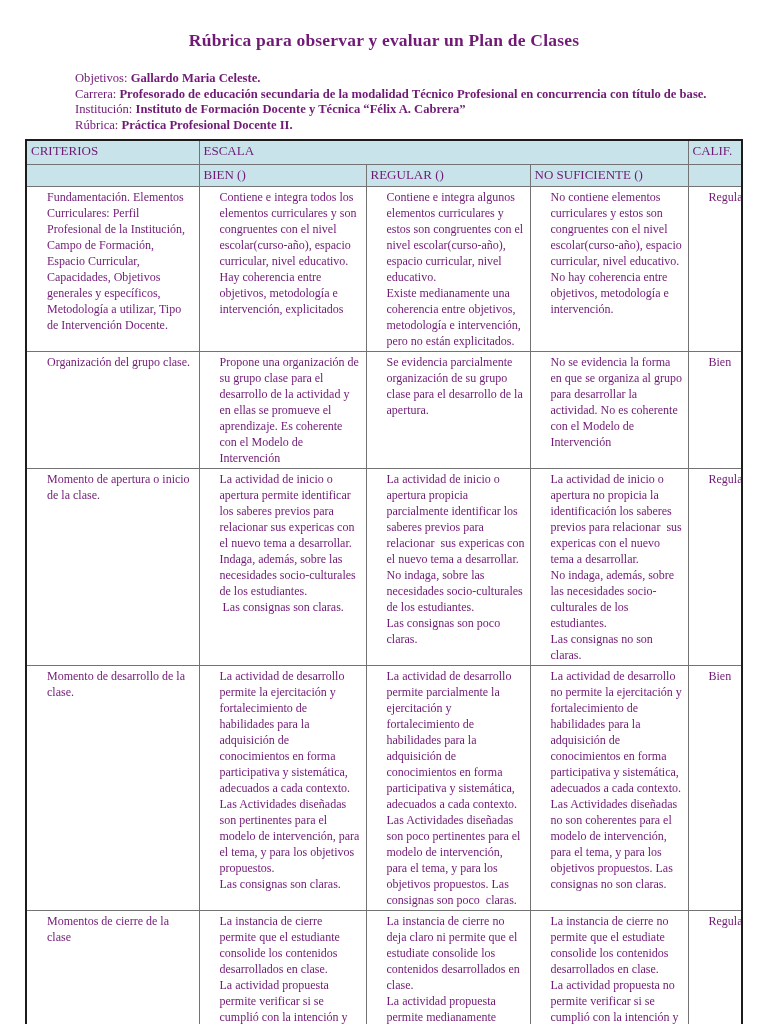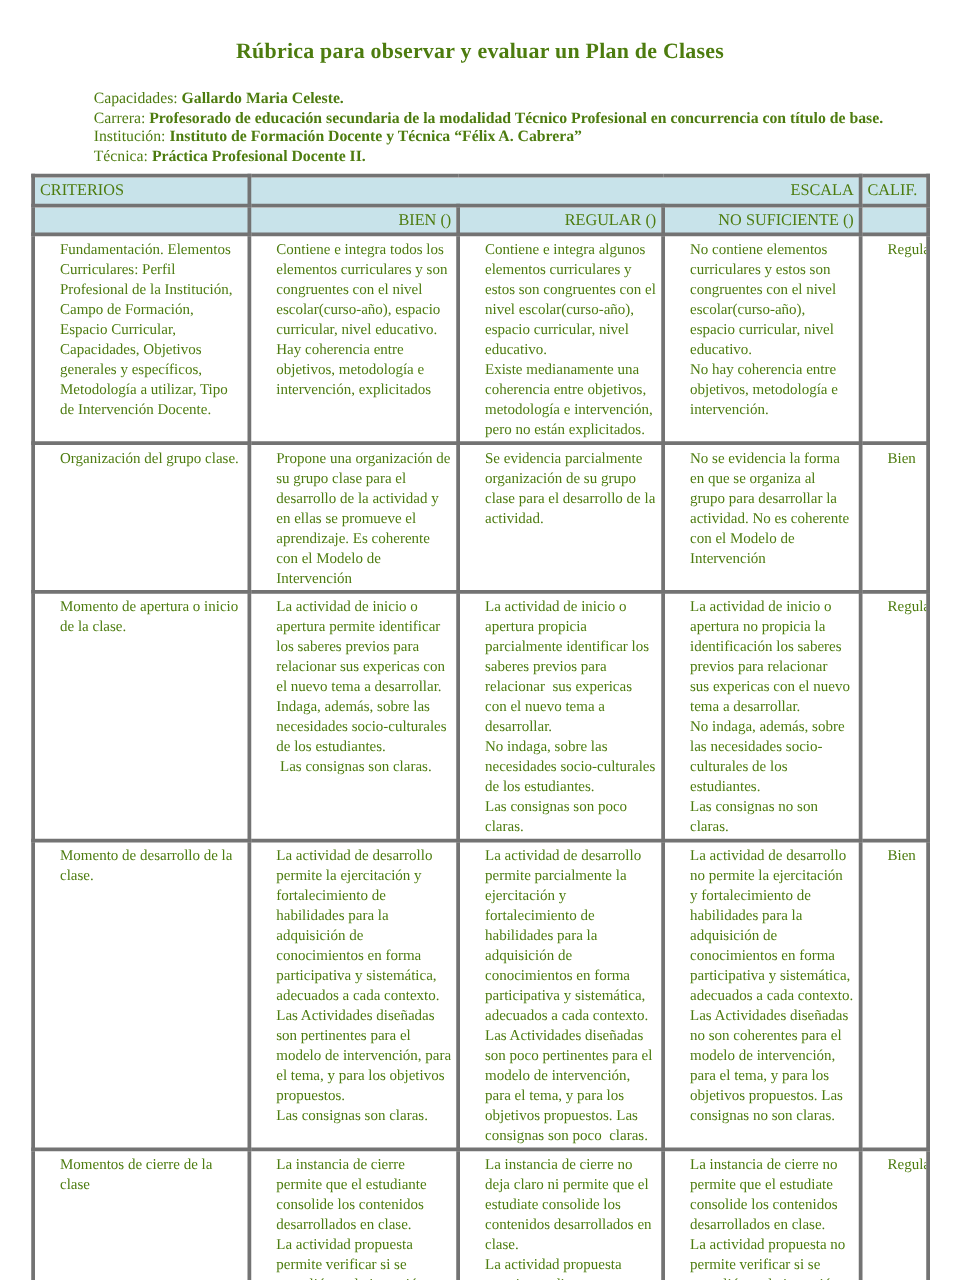--- a/index.html
+++ b/index.html
@@ -7,21 +7,21 @@
     padding: 0;
     background: #ffffff;
   }
   .page {
     width: 768px;
     height: 1024px;
     background: #ffffff;
     box-sizing: border-box;
     padding-top: 30px;
     font-family: "Liberation Serif", "DejaVu Serif", serif;
-    color: #4d7c0f;
+    color: #701a75;
     overflow: hidden;
   }
   .title {
     text-align: center;
     font-size: 17.5px;
     font-weight: bold;
     margin: 0 0 20px 0;
     letter-spacing: 0.2px;
   }
   .info {
@@ -36,33 +36,33 @@
   .info-line .val { font-weight: bold; }
   table.rubric {
     margin-left: 25px;
     width: 716px;
     border-collapse: collapse;
     table-layout: fixed;
     border: 2px solid #1c1c1c;
     font-size: 12px;
   }
   table.rubric th, table.rubric td {
-    border: 3px solid #737373;
+    border: 1px solid #737373;
     vertical-align: top;
     box-sizing: border-box;
     overflow: hidden;
   }
   table.rubric th {
     background: #c8e3ea;
     font-weight: normal;
     font-size: 13px;
     text-align: left;
     padding: 2px 4px;
   }
-  table.rubric th.center { text-align: right; }
+  table.rubric th.center { text-align: left; }
   tr.hr1 { height: 24px; }
   tr.hr2 { height: 22px; padding-left: 24px; }
   table.rubric td {
     padding: 2px 4px 2px 20px;
     line-height: 16px;
     white-space: pre-wrap;
   }
   tr.r0 { height: 129px; }
   tr.r1 { height: 93px; }
   tr.r2 { height: 160px; }
@@ -70,24 +70,24 @@
   tr.r4 { height: 148px; }
 </style>
 </head>
 <body>
 
 <div class="page">
 
   <h1 class="title">Rúbrica para observar y evaluar un Plan de Clases</h1>
 
   <div class="info">
-    <p class="info-line"><span class="lbl">Capacidades: </span><span class="val">Gallardo Maria Celeste.</span></p>
+    <p class="info-line"><span class="lbl">Objetivos: </span><span class="val">Gallardo Maria Celeste.</span></p>
     <p class="info-line"><span class="lbl">Carrera: </span><span class="val">Profesorado de educación secundaria de la modalidad Técnico Profesional en concurrencia con título de base.</span></p>
     <p class="info-line"><span class="lbl">Institución: </span><span class="val">Instituto de Formación Docente y Técnica “Félix A. Cabrera”</span></p>
-    <p class="info-line"><span class="lbl">Técnica: </span><span class="val">Práctica Profesional Docente II.</span></p>
+    <p class="info-line"><span class="lbl">Rúbrica: </span><span class="val">Práctica Profesional Docente II.</span></p>
   </div>
 
   <table class="rubric">
     <colgroup>
       <col style="width:173px">
       <col style="width:167px">
       <col style="width:164px">
       <col style="width:158px">
       <col style="width:54px">
     </colgroup>
@@ -112,21 +112,21 @@
 Hay coherencia entre objetivos, metodología e intervención, explicitados</td>
         <td>Contiene e integra algunos elementos curriculares y estos son congruentes con el nivel escolar(curso-año), espacio curricular, nivel educativo.
 Existe medianamente una coherencia entre objetivos, metodología e intervención, pero no están explicitados.</td>
         <td>No contiene elementos curriculares y estos son congruentes con el nivel escolar(curso-año), espacio curricular, nivel educativo.
 No hay coherencia entre objetivos, metodología e intervención.</td>
         <td>Regular</td>
       </tr>
       <tr class="r1">
         <td>Organización del grupo clase.</td>
         <td>Propone una organización de su grupo clase para el desarrollo de la actividad y en ellas se promueve el aprendizaje. Es coherente con el Modelo de Intervención</td>
-        <td>Se evidencia parcialmente organización de su grupo clase para el desarrollo de la actividad.</td>
+        <td>Se evidencia parcialmente organización de su grupo clase para el desarrollo de la apertura.</td>
         <td>No se evidencia la forma en que se organiza al grupo para desarrollar la actividad. No es coherente con el Modelo de Intervención</td>
         <td>Bien</td>
       </tr>
       <tr class="r2">
         <td>Momento de apertura o inicio de la clase.</td>
         <td>La actividad de inicio o apertura permite identificar los saberes previos para relacionar sus expericas con el nuevo tema a desarrollar. Indaga, además, sobre las necesidades socio-culturales de los estudiantes.
  Las consignas son claras.</td>
         <td>La actividad de inicio o apertura propicia parcialmente identificar los saberes previos para relacionar  sus expericas con el nuevo tema a desarrollar.
 No indaga, sobre las necesidades socio-culturales de los estudiantes.
 Las consignas son poco claras.</td>

